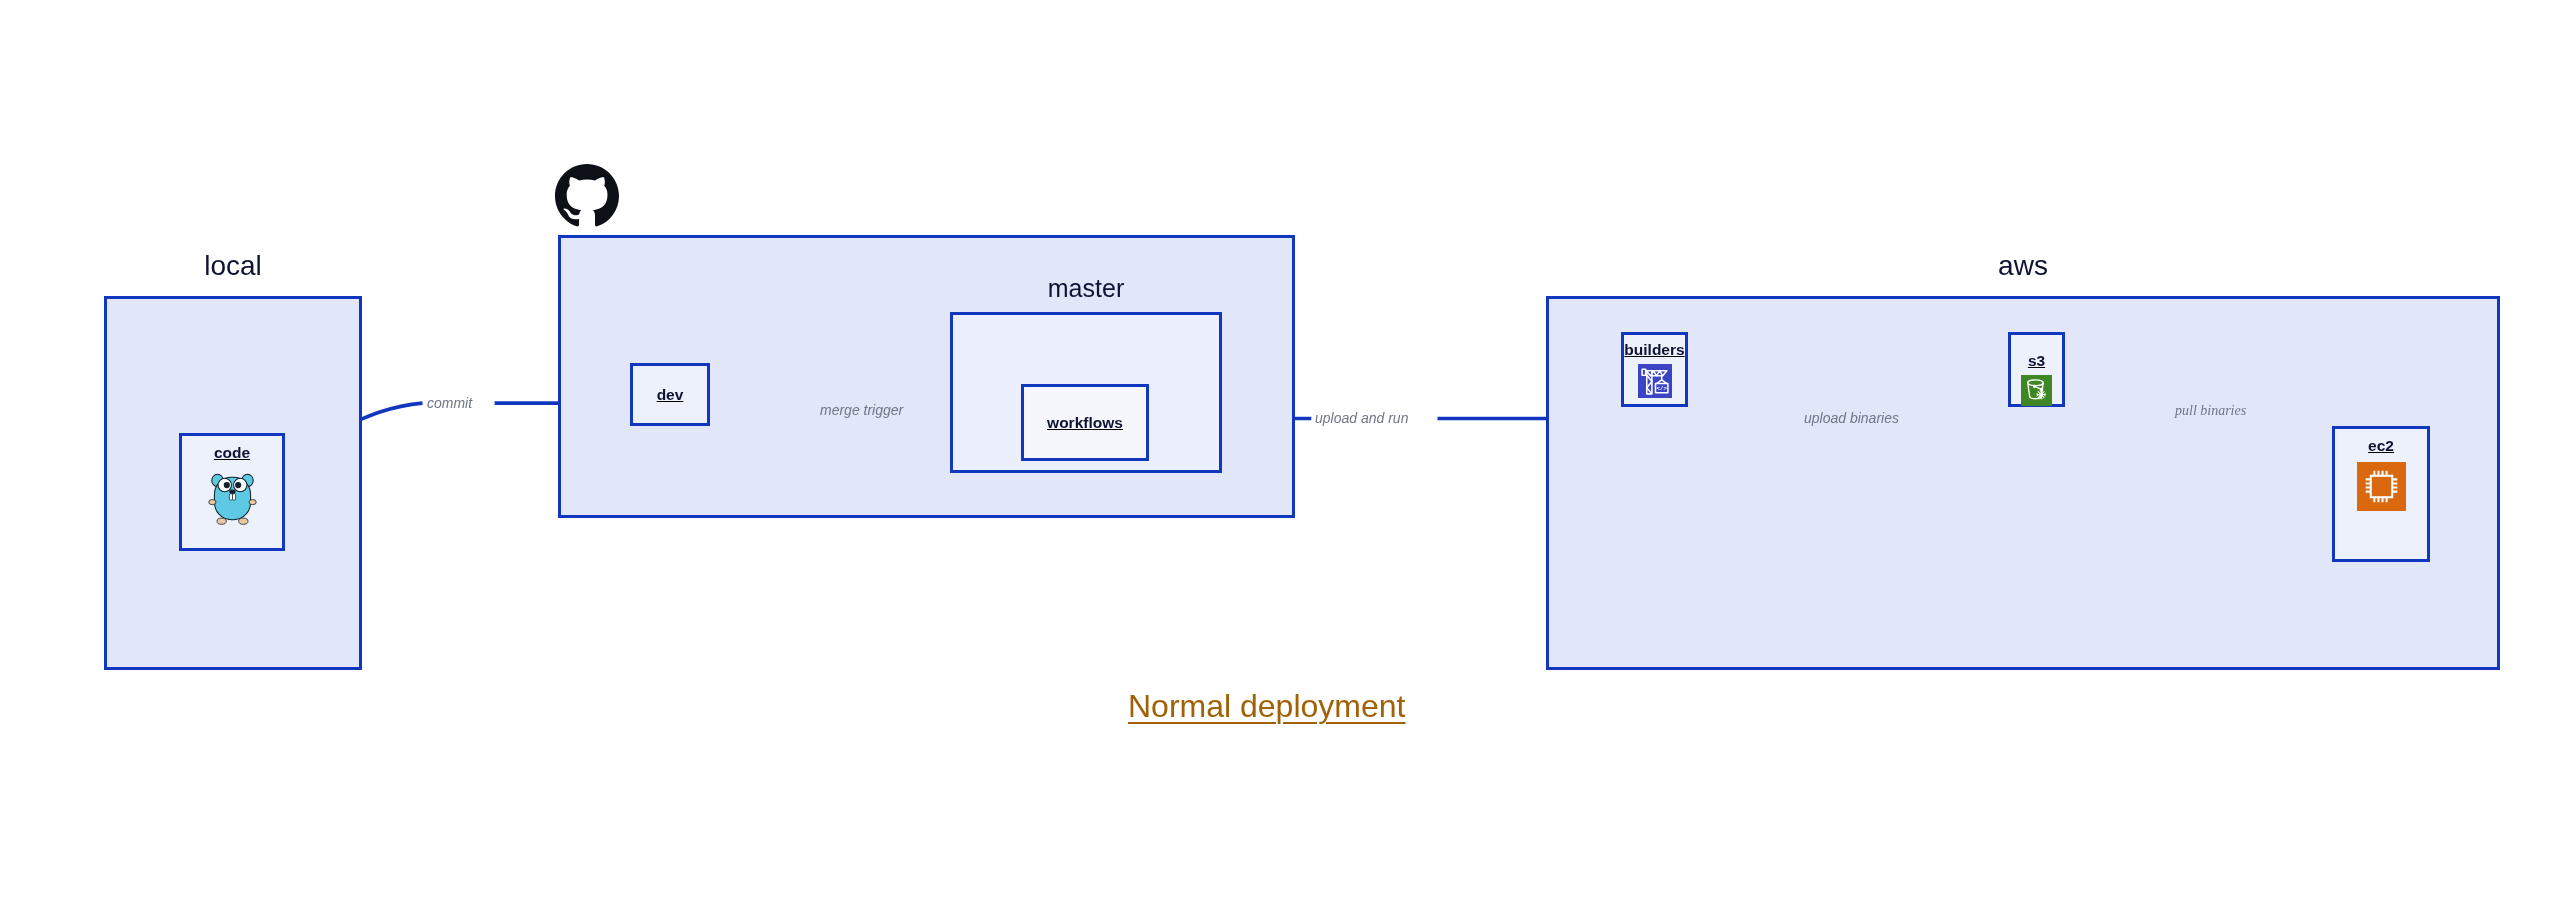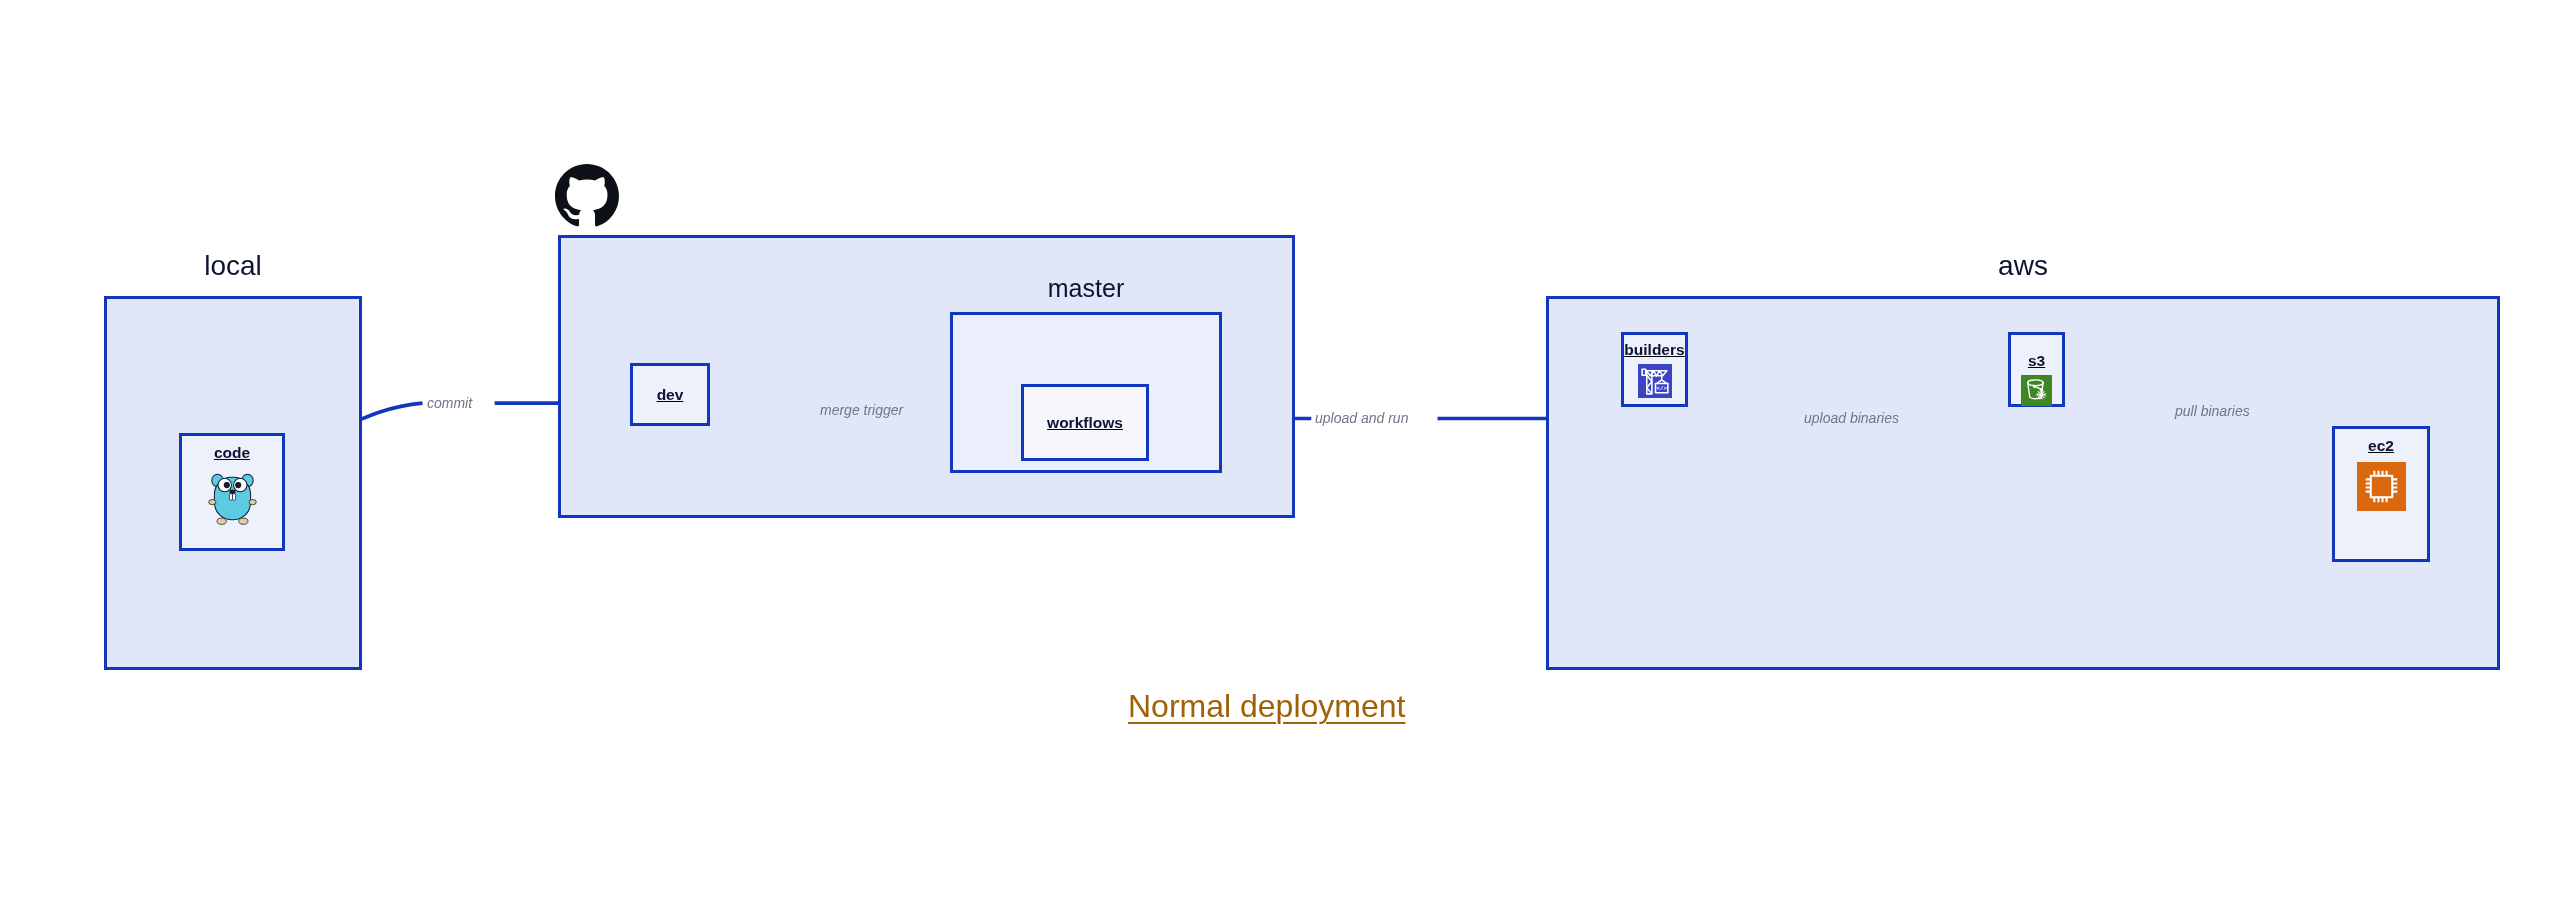--- a/index.html
+++ b/index.html
@@ -266,18 +266,18 @@
   </div>
 
   <div class="edge-label" style="left:427px; top:396px;">commit</div>
 
   <div class="edge-label" style="left:820px; top:403px;">merge trigger</div>
 
   <div class="edge-label" style="left:1315px; top:411px;text-align:right;">upload and run</div>
 
   <div class="edge-label" style="left:1804px; top:396px;margin-top:15px;">upload binaries</div>
 
-  <div class="edge-label" style="left:2175px; top:404px;">pull binaries</div>
+  <div class="edge-label" style="left:2175px; top:404px;font-family:Liberation Serif, serif;">pull binaries</div>
 
   <div class="diagram-title" style="left:1128px; top:690px;">Normal deployment</div>
 
 </div>
 
 
 </body></html>

